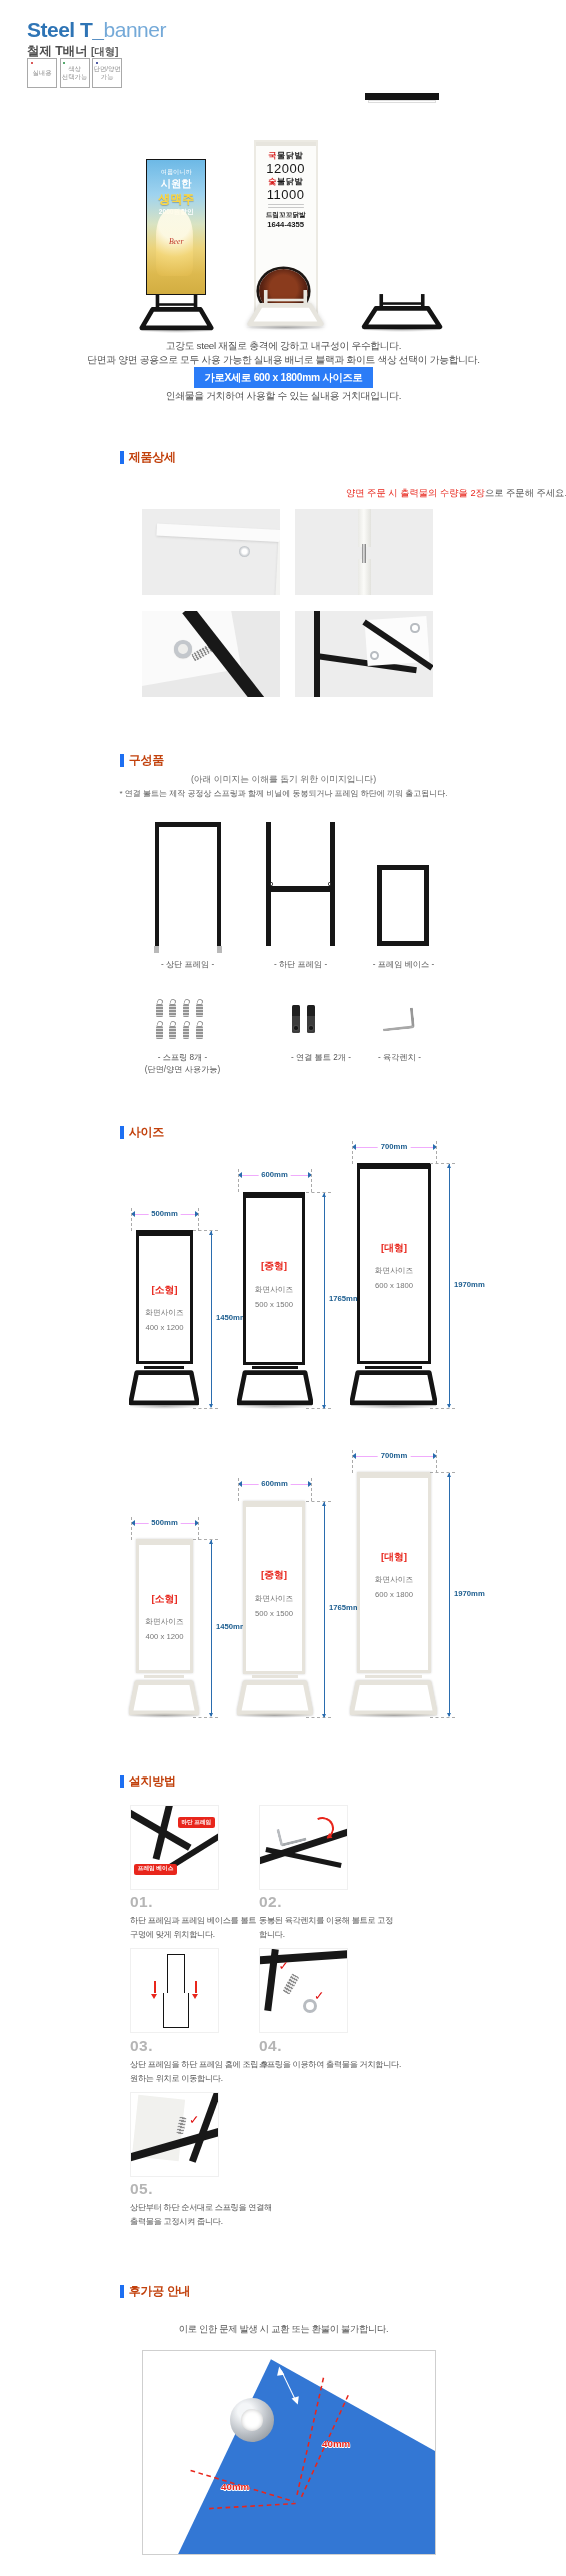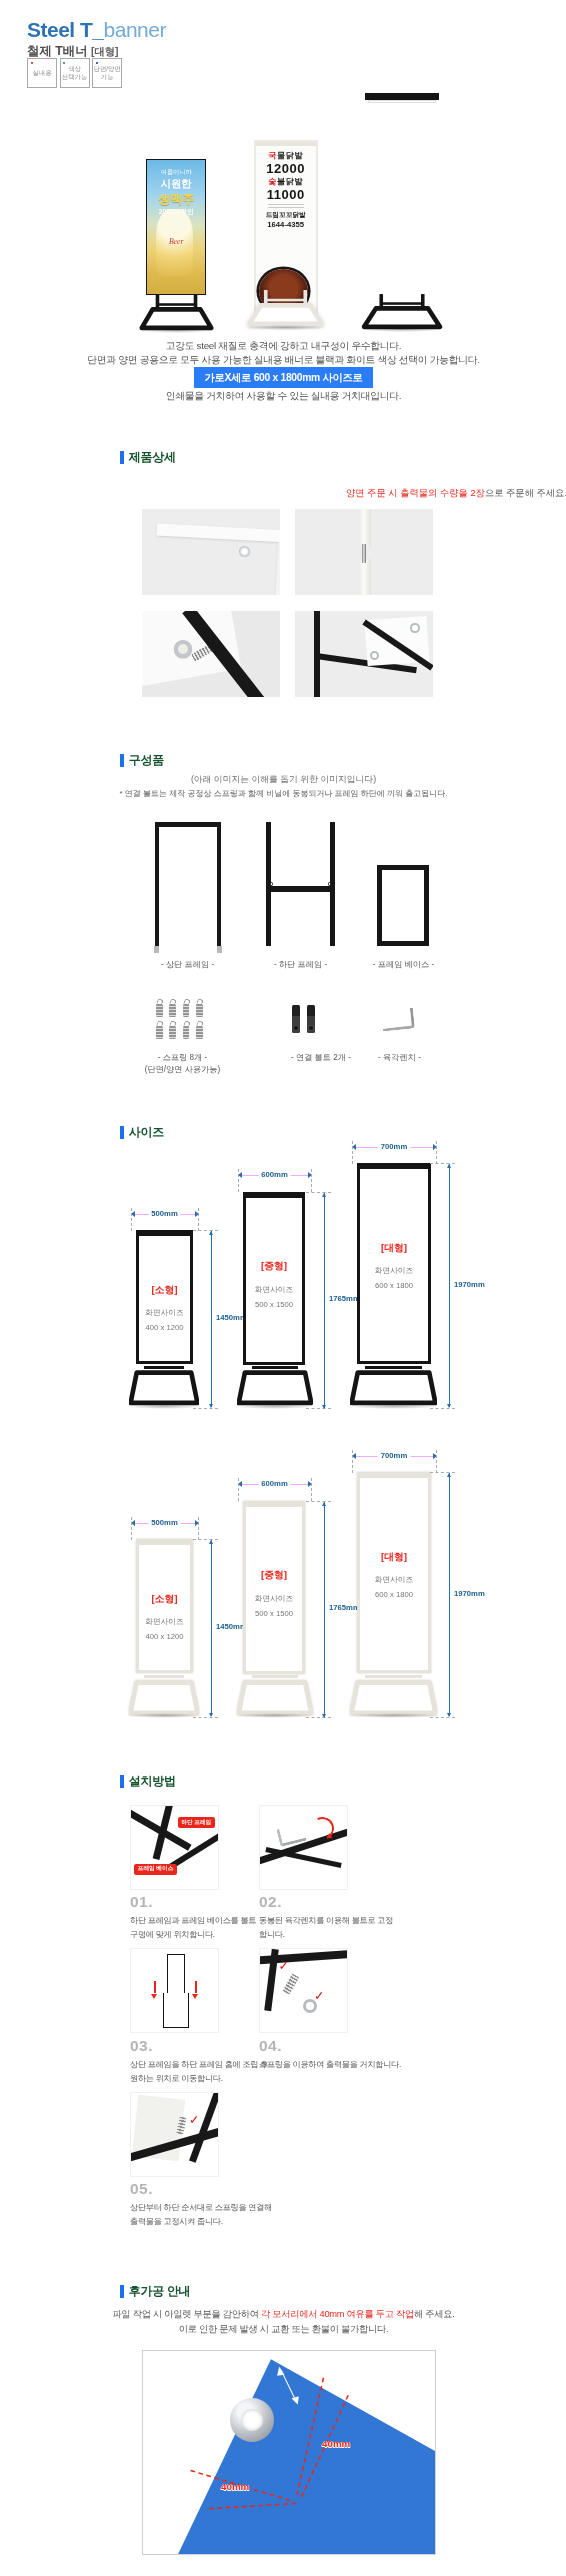--- a/index.html
+++ b/index.html
@@ -31,21 +31,21 @@
   .bn-beer .l2 { font-size:10.3px; font-weight:bold; }
   .bn-beer .l3 { font-size:12px; font-weight:bold; color:#ffd63c; text-shadow:0 0.5px 1px rgba(0,0,0,.25);text-align:center; }
   .bn-beer .l4 { font-size:6.7px; font-weight:bold; }
   .bn-beer .glass { position:absolute; left:9.3px; top:49px; width:37px; height:67px; border-radius:40% 40% 14% 14%;
                     background:radial-gradient(circle at 50% 22%, #fffbe8 0 28%, #f3d77a 60%, #e0b94c 100%); opacity:.9; }
   .bn-beer .brand { position:absolute; left:0; right:0; top:77px; font-family:"Liberation Serif","DejaVu Serif",serif;
                     font-style:italic; color:#c0392b; font-size:7.7px; }
   .bn-chkn { background:#fcfcfa; border:2.1px solid #eceae3; text-align:center; color:#161616; }
   .bn-chkn .m { font-size:8.2px; font-weight:bold; letter-spacing:0.5px; }
   .bn-chkn .m .rd { color:#d61f1f; }
-  .bn-chkn .p { font-size:13px; font-weight:bold; letter-spacing:0.5px; }
+  .bn-chkn .p { font-size:13px; font-weight:normal; letter-spacing:0.5px; }
   .bn-chkn .tiny { width:36px; height:1.5px; background:#c9c9c9; margin:1.5px auto; border-radius:1px; }
   .bn-chkn .shop { font-size:6.7px; font-weight:bold; margin-top:2.6px; }
   .bn-chkn .tel { font-size:7.7px; font-weight:bold; }
   .bn-chkn .food { position:absolute; left:3.6px; bottom:3.1px; width:49px; height:44px; border-radius:50%;
                    background:radial-gradient(circle at 50% 45%, #8a3b1d 0 40%, #5c2413 62%, #2c1410 100%);
                    box-shadow:0 0 0 2.6px #1d1714; }
   .bn-mala { background:#131110; border:1.5px solid #040404; text-align:center; color:#ddd; }
   .bn-mala .photo { position:relative; width:100%; height:87px;
                     background:radial-gradient(circle at 55% 70%, #a33c16 0 26%, #5c2410 48%, #231513 75%, #16100e 100%); }
   .bn-mala .chop { position:absolute; right:8.2px; top:5.2px; width:2.1px; height:62px; background:#7a4a22; transform:rotate(18deg); }
@@ -56,21 +56,21 @@
   .bn-mala .price { font-size:5.2px; color:#cfc9c0; margin-top:3.1px; }
   .bn-mala .foot { position:absolute; left:0; right:0; bottom:4.1px; font-size:5.2px; color:#b9b4ac; }
   .shadow { position:absolute; border-radius:50%; background:radial-gradient(ellipse, rgba(0,0,0,.28), rgba(0,0,0,0) 70%); }
 
   .desc { font-size:9.8px; color:#4f4f4f; letter-spacing:-0.3px; }
   .szbadge { display:inline-block; background:#2b7cf7; color:#fff; font-size:10.3px; font-weight:bold;
              padding:3.6px 10.3px; letter-spacing:-0.3px; }
 
   
   .sec-h { position:absolute; left:120px; display:flex; align-items:center; gap:5.2px;
-           font-size:12px; font-weight:bold; color:#14532d; letter-spacing:-0.3px; }
+           font-size:12px; font-weight:bold; color:#c2410c; letter-spacing:-0.3px; }
   .sec-h .bar { width:3.6px; height:13.4px; background:#1d6ff2; }
 
   .red { color:#e8261c; }
   .note1 { font-size:8.8px; color:#6b6b6b; }
   .note2 { font-size:8px; color:#5a5a5a; }
 
   
   .ph { position:absolute; width:138px; height:86px; background:#ededed; overflow:hidden; }
   .d1c { position:absolute; left:13.4px; top:17.5px; width:134px; height:77px; border-top:12.4px solid #fbfbfb;
          border-right:12.4px solid #f3f3f1; transform:rotate(3deg); filter:drop-shadow(0 1px 1px rgba(0,0,0,.12)); }
@@ -518,23 +518,20 @@
       <div class="sttxt" style="left:130px;top:2201px;">
         <div>상단부터 하단 순서대로 스프링을 연결해</div>
         <div>출력물을 고정시켜 줍니다.</div>
       </div>
     </div>
 
   <div class="sec-h" style="top:2283px;">
     <span class="bar"></span>
     <span>후가공 안내</span>
   </div>
-  <div class="center ppline" style="top:2308px;">
-    <span>파일 작업 시 아일렛 부분을 감안하여 </span><span class="red">각 모서리에서 40mm 여유를 두고 작업</span><span>해 주세요.</span>
-  </div>
   <div class="center ppline" style="top:2323px;">이로 인한 문제 발생 시 교환 또는 환불이 불가합니다.</div>
 
   <div class="ppbox">
     <svg width="294" height="205" viewBox="0 0 570 398">
       <polygon points="256,28 576,210 576,398 76,398" fill="#bdbdbd" opacity="0.45"></polygon>
       <polygon points="248,16 570,196 570,398 66,398" fill="#3377d4"></polygon>
       <path d="M350,52 L298,282 M398,86 L306,286" stroke="#e8261c" stroke-width="3" stroke-dasharray="9 7" fill="none"></path>
       <path d="M92,232 L292,292 M128,306 L296,296" stroke="#e8261c" stroke-width="3" stroke-dasharray="9 7" fill="none"></path>
       <line x1="268" y1="38" x2="296" y2="96" stroke="#ffffff" stroke-width="2"></line>
       <polygon points="264,30 274,46 260,48" fill="#ffffff"></polygon>

